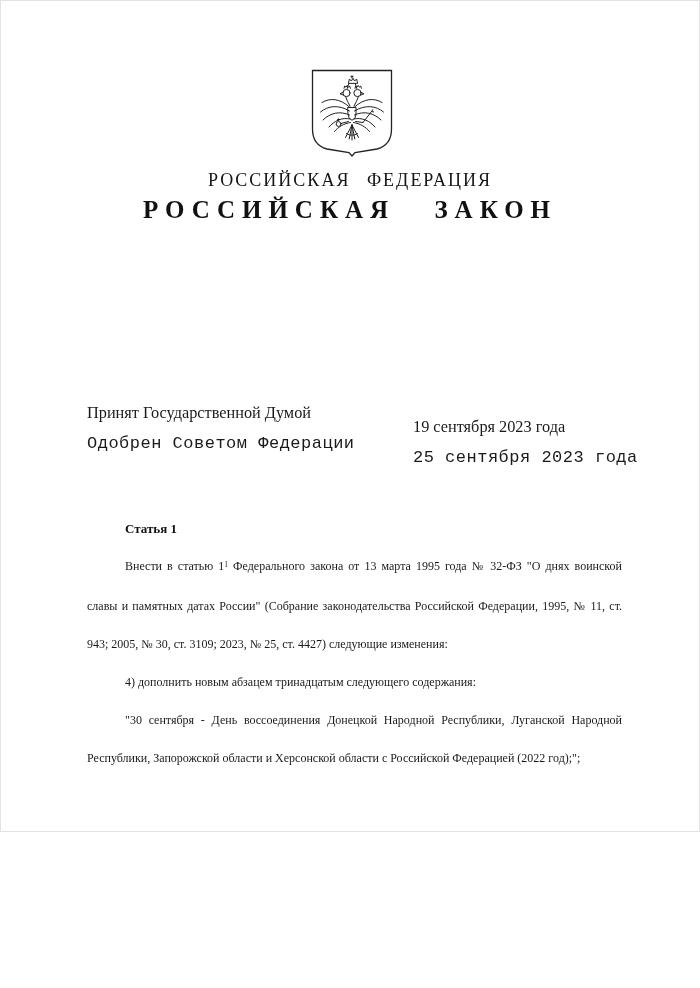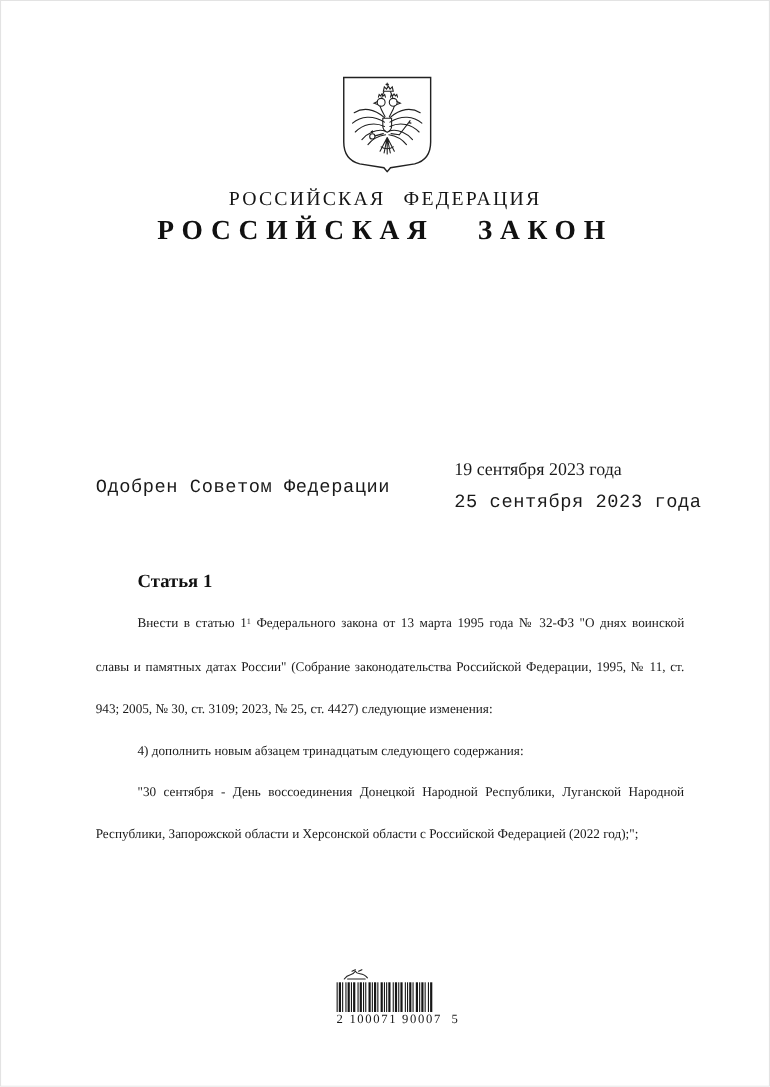--- a/index.html
+++ b/index.html
@@ -1,19 +1,19 @@
 <!DOCTYPE html>
 <html lang="ru"><head>
 <meta charset="utf-8">
 <style>
   * { margin:0; padding:0; box-sizing:border-box; }
   html,body { background:#fff; }
   .page {
     position:relative;
-    width:700px; height:988px;
+    width:700px; height:832px;
     background:#fff;
     color:#1a1a1a;
     font-family:"Liberation Serif", serif;
     overflow:hidden;
     box-shadow: inset 0 0 0 1px #e3e3e3;
   }
   
   .emblem {
     position:absolute; left:311px; top:69px;
     width:82px; height:88px;
@@ -45,21 +45,21 @@
   }
   .sup { position:relative; top:-0.45em; font-size:62%; }
   
   .adopt-row { position:absolute; left:87px; width:540px; line-height:22px; font-size:16.3px; }
   .adopt-row.passed   { top:402px; }
   .adopt-row.approved { top:433px; font-family:"Liberation Mono", monospace; font-size:17px; letter-spacing:0.5px; }
   .adopt-date { position:absolute; left:326px; top:14px; white-space:nowrap; }
   
   .article-heading {
     position:absolute; left:125px; top:518px;
-    font-weight:bold; font-size:17px; line-height:22px;
+    font-weight:bold; font-size:13px; line-height:22px;
     color:#111;
   }
   .law-text {
     position:absolute; left:87px; top:547px; width:535px;
     font-size:12px; line-height:38px;
     text-align:justify;
   }
   .law-text p { text-indent:38px; margin:0; }
   
   .barcode { position:absolute; left:306px; top:880px; width:100px; }
@@ -125,20 +125,21 @@
       <path class="ln" d="M27.5,51.4 v-1.6 M26.5,50.6 h2"></path>
       <path class="ln" d="M52,53.5 L60.5,42.5 l1.3,-1.8 M60.5,42.5 l2.1,0.4"></path>
     </svg>
   </div>
 
   <div class="country">РОССИЙСКАЯ ФЕДЕРАЦИЯ</div>
   <div class="doctype">РОССИЙСКАЯ ЗАКОН</div>
 
 
   <div class="adopt-row passed">
+    <span>Принят Государственной Думой</span>
     <span class="adopt-date">19 сентября 2023 года</span>
   </div>
   <div class="adopt-row approved">
     <span>Одобрен Советом Федерации</span>
     <span class="adopt-date">25 сентября 2023 года</span>
   </div>
 
   <div class="article-heading">Статья 1</div>
 
   <div class="law-text">

